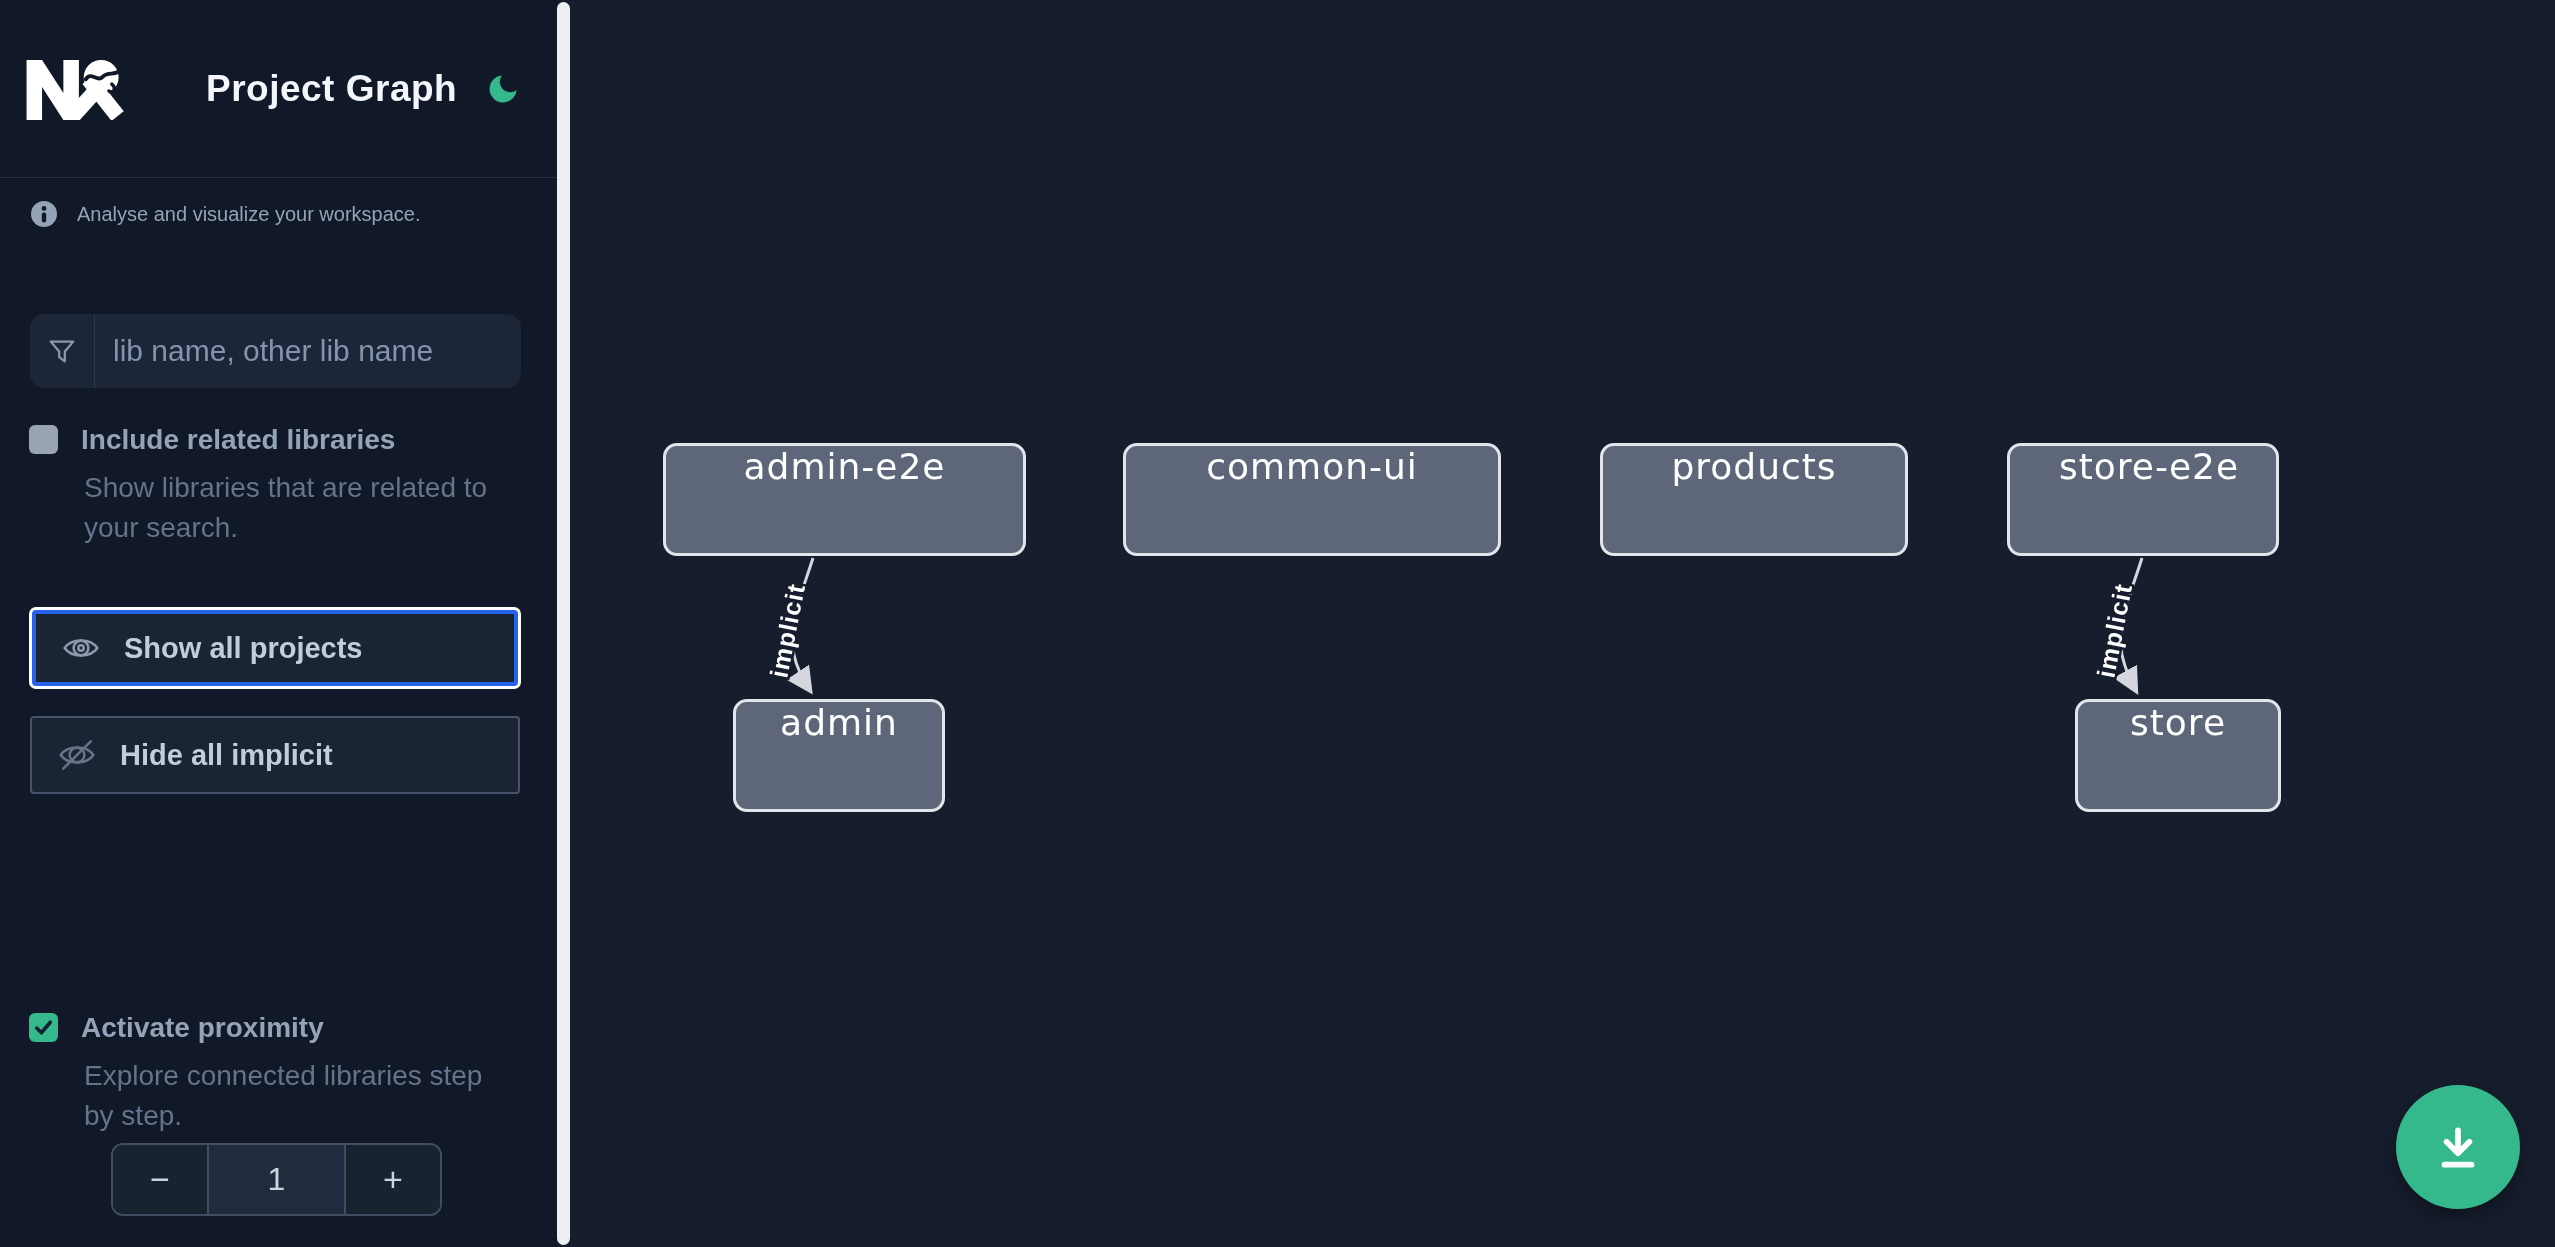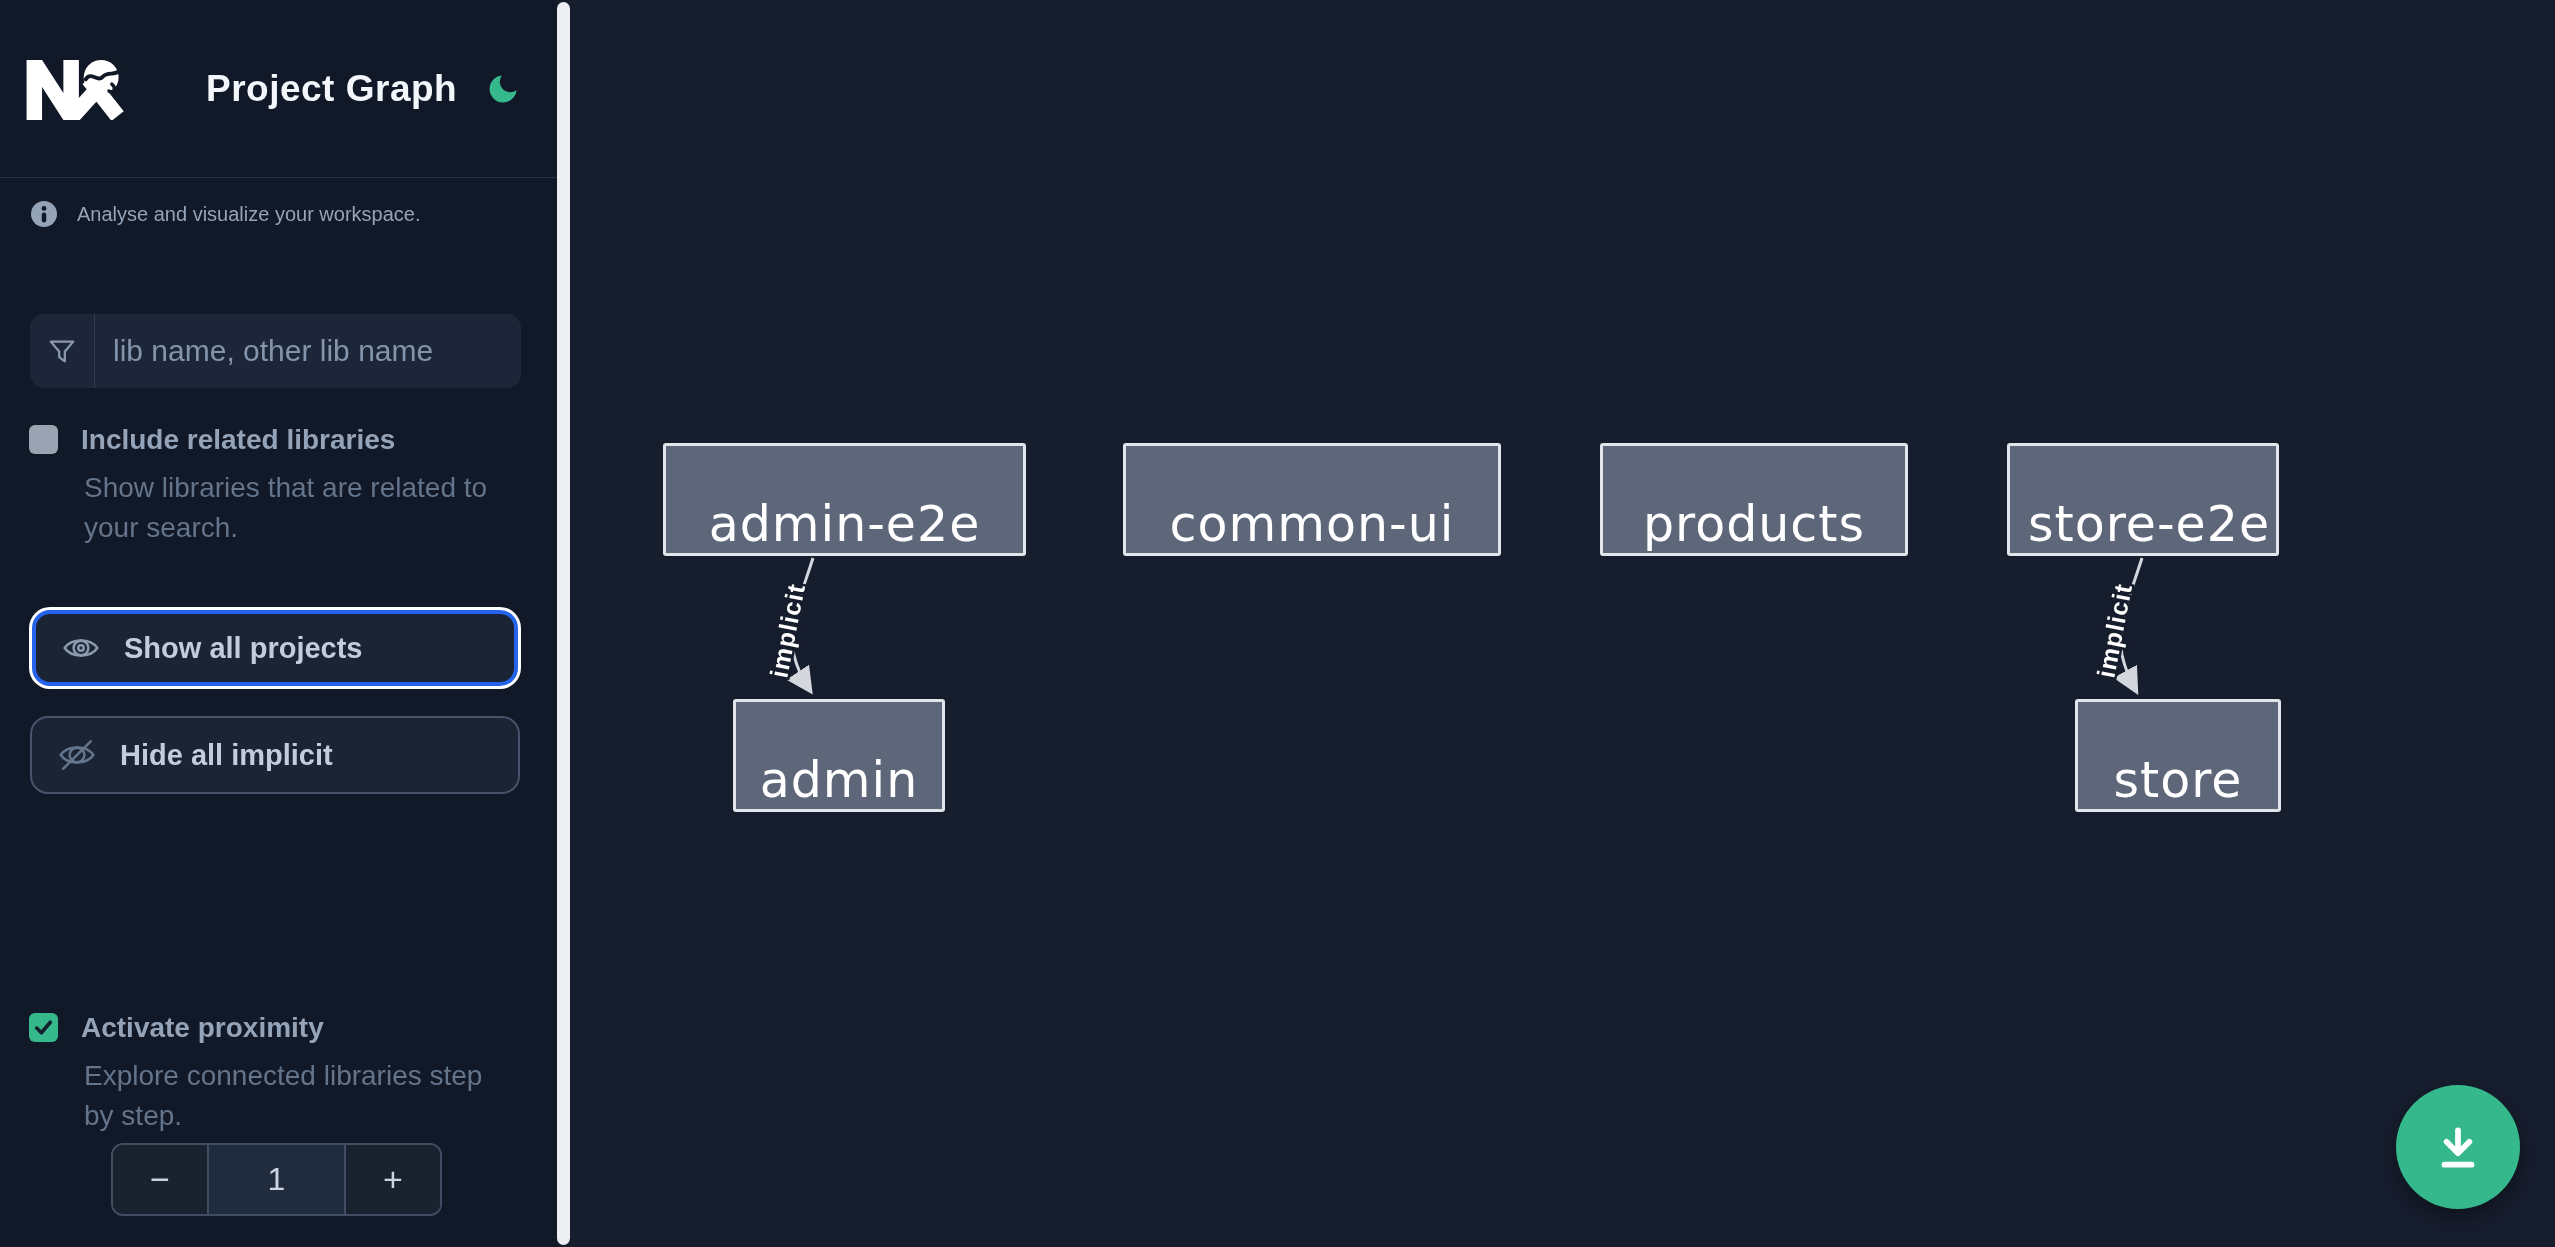--- a/index.html
+++ b/index.html
@@ -71,21 +71,21 @@
   .opt-desc {
     margin:12px 0 0 55px; width:420px;
     font-size:28px; color:#64748b; line-height:1.43;
   }
   .opt-include { top:424px; }
   .opt-group   { top:851px; }
   .opt-prox    { top:1012px; }
 
   .sb-btn {
     position:absolute; left:30px; width:490px; height:78px;
-    background:#1b2434; border:2px solid #46536b; border-radius:18px;
+    background:#1b2434; border:2px solid #46536b; border-radius:4px;
     display:flex; align-items:center; gap:24px; padding:0 0 0 26px;
     font-family:"Liberation Sans", sans-serif;
     font-size:29px; font-weight:700; color:#c2cddc; cursor:pointer;
   }
   .btn-show {
     top:610px; height:76px; left:32px; width:486px;
     border:4px solid #2563eb;
     box-shadow:0 0 0 3px #ffffff;
   }
   .btn-hide { top:716px; }
@@ -120,23 +120,23 @@
   }
   .edges-svg { position:absolute; left:0; top:0; width:2555px; height:1247px; pointer-events:none; }
   .edge-label {
     font-family:"Liberation Sans", sans-serif;
     font-size:25px; font-weight:700; fill:#ffffff;
     stroke:#161d2d; stroke-width:5px; paint-order:stroke;
     letter-spacing:1px;
   }
   .node {
     position:absolute; height:113px;
-    background:#5d6779; border:3px solid #e2e6eb; border-radius:3px;
-    display:flex; align-items:flex-end; justify-content:center;
-    color:#ffffff; font-size:49px; letter-spacing:1px;
+    background:#5d6779; border:3px solid #e2e6eb; border-radius:14px;
+    display:flex; align-items:flex-start; justify-content:center;
+    color:#ffffff; font-size:36px; letter-spacing:1px;
     font-family:"DejaVu Sans", "Liberation Sans", sans-serif;
     cursor:pointer; white-space:nowrap;
   }
   .n-admin-e2e { left:663px;  top:443px; width:363px; }
   .n-common-ui { left:1123px; top:443px; width:378px; }
   .n-products  { left:1600px; top:443px; width:308px; }
   .n-store-e2e { left:2007px; top:443px; width:272px;padding-left:12px; }
   .n-admin     { left:733px;  top:699px; width:212px; }
   .n-store     { left:2075px; top:699px; width:206px; }
 

